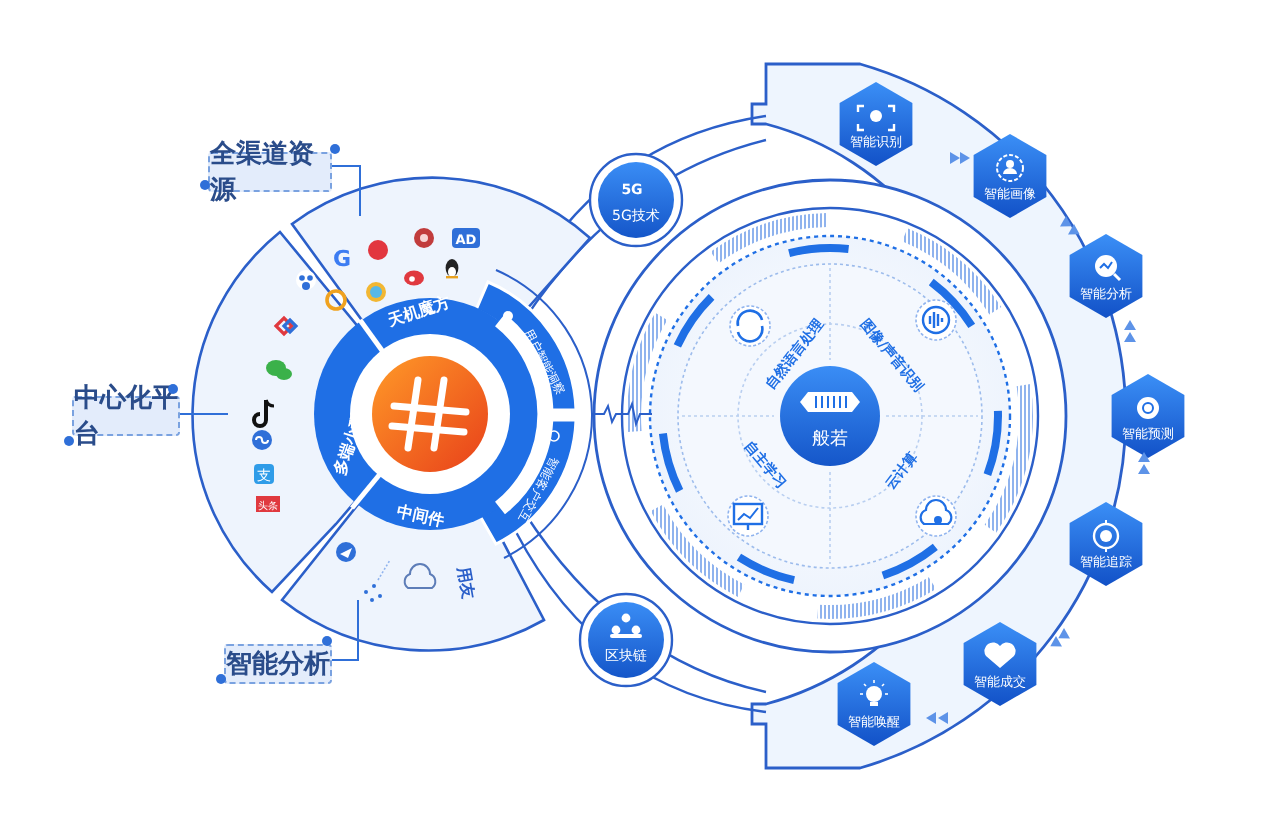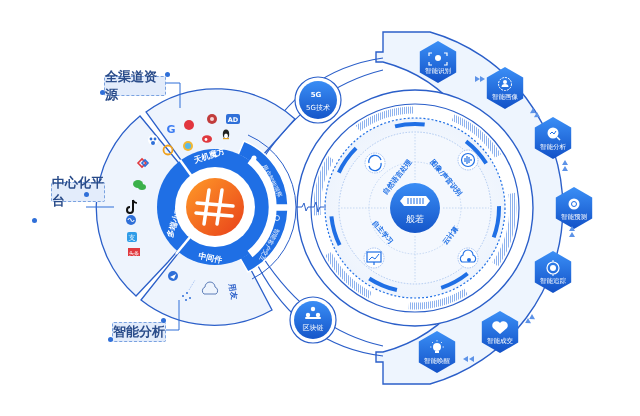--- a/index.html
+++ b/index.html
@@ -343,20 +343,20 @@
     <polyline points="86,207 114,207"></polyline>
     <polyline points="163,330 179,330 179,300"></polyline>
   </g>
 </svg>
 
 
 <div class="lbl-box" style="left:104px;top:76px;width:60px;height:18px;">全渠道资源</div>
 <div class="dot" style="left:100px;top:90px;"></div>
 <div class="dot" style="left:165px;top:72px;"></div>
 
-<div class="lbl-box" style="left:36px;top:182px;width:52px;height:18px;margin-left:15px;">中心化平台</div>
+<div class="lbl-box" style="left:36px;top:198px;width:52px;height:18px;">中心化平台</div>
 <div class="dot" style="left:32px;top:218px;"></div>
 <div class="dot" style="left:84px;top:192px;"></div>
 
 <div class="lbl-box" style="left:112px;top:322px;width:52px;height:18px;">智能分析</div>
 <div class="dot" style="left:108px;top:337px;"></div>
 <div class="dot" style="left:161px;top:318px;"></div>
 </div>
 
 </body></html>

